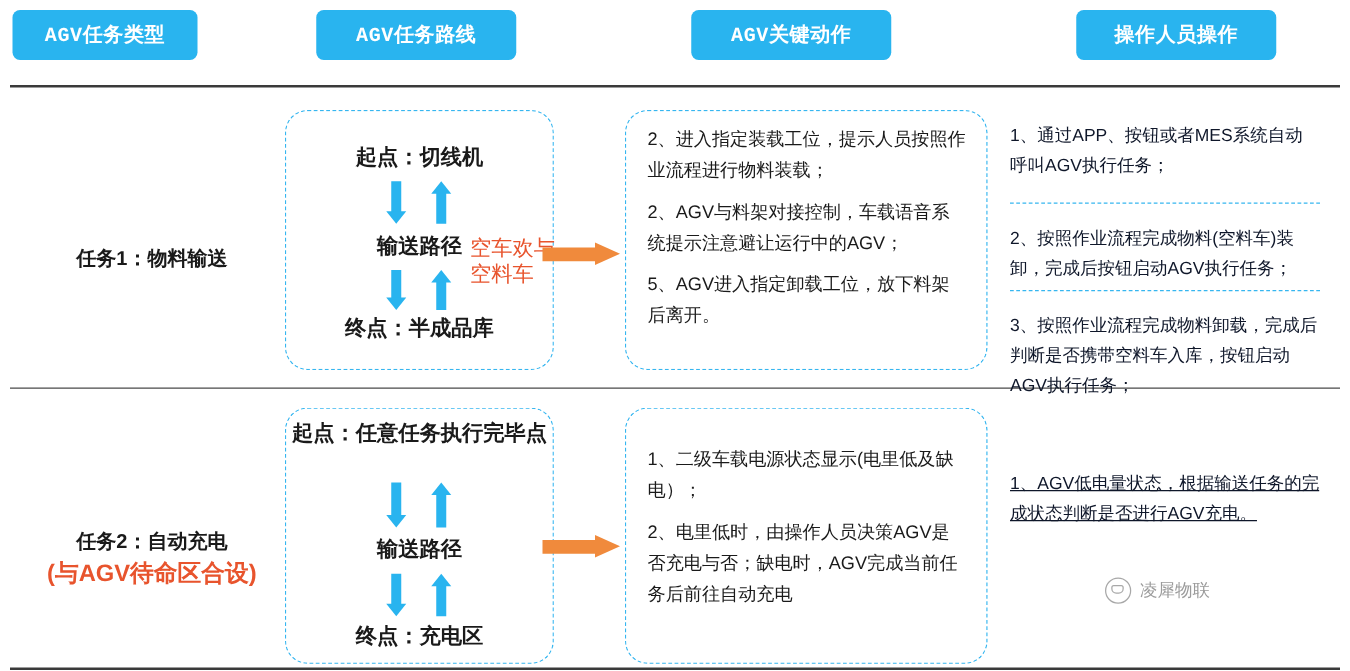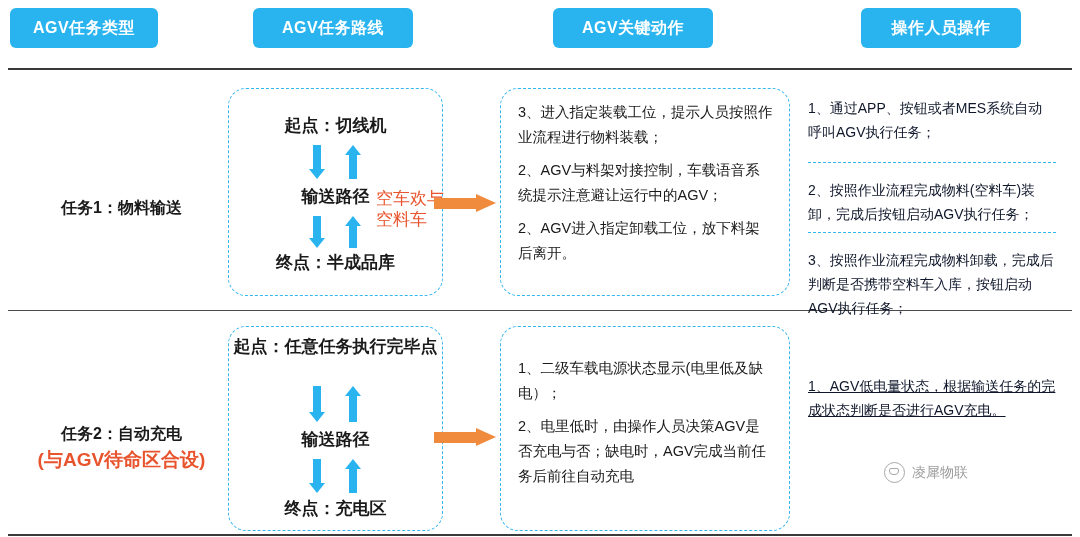--- a/index.html
+++ b/index.html
@@ -35,20 +35,21 @@
     border-radius: 6px;
     background: #29b4ef;
     color: #ffffff;
     font-size: 16px;
     font-weight: bold;
     display: flex;
     align-items: center;
     justify-content: center;
     letter-spacing: 0.5px;
     white-space: nowrap;
+    font-family: Liberation Mono, monospace;
   }
   .pill-1 { left: 10px;  width: 148px; }
   .pill-2 { left: 253px; width: 160px; }
   .pill-3 { left: 553px; width: 160px; }
   .pill-4 { left: 861px; width: 160px; }
 
   
   .hr {
     position: absolute;
     left: 8px;
@@ -295,23 +296,23 @@
 
   <div class="orange-note">空车欢与空料车</div>
 
   <div class="harrow h1">
       <div class="shaft"></div>
       <div class="head"></div>
     </div>
 
   <div class="dashed-box action-box-1"></div>
   <div class="action-text at1">
-    <p>3、进入指定装载工位，提示人员按照作业流程进行物料装载；</p>
+    <p>2、进入指定装载工位，提示人员按照作业流程进行物料装载；</p>
     <p>2、AGV与料架对接控制，车载语音系统提示注意避让运行中的AGV；</p>
-    <p>2、AGV进入指定卸载工位，放下料架后离开。</p>
+    <p>5、AGV进入指定卸载工位，放下料架后离开。</p>
   </div>
 
   <div class="op-text op1a">1、通过APP、按钮或者MES系统自动呼叫AGV执行任务；</div>
   <div class="dash-sep sep-1"></div>
   <div class="op-text op1b">2、按照作业流程完成物料(空料车)装卸，完成后按钮启动AGV执行任务；</div>
   <div class="dash-sep sep-2"></div>
   <div class="op-text op1c">3、按照作业流程完成物料卸载，完成后判断是否携带空料车入库，按钮启动AGV执行任务；</div>
 
   <div class="row-label label-2">
     <span>任务2：自动充电</span>

